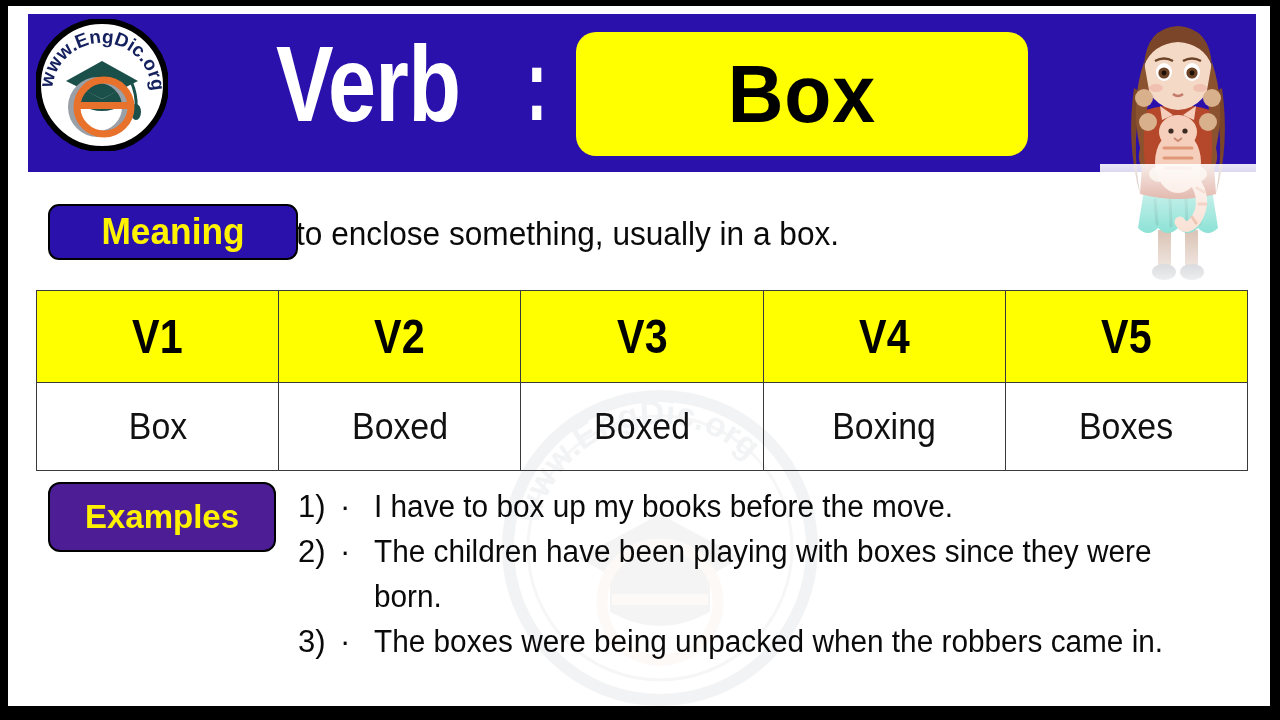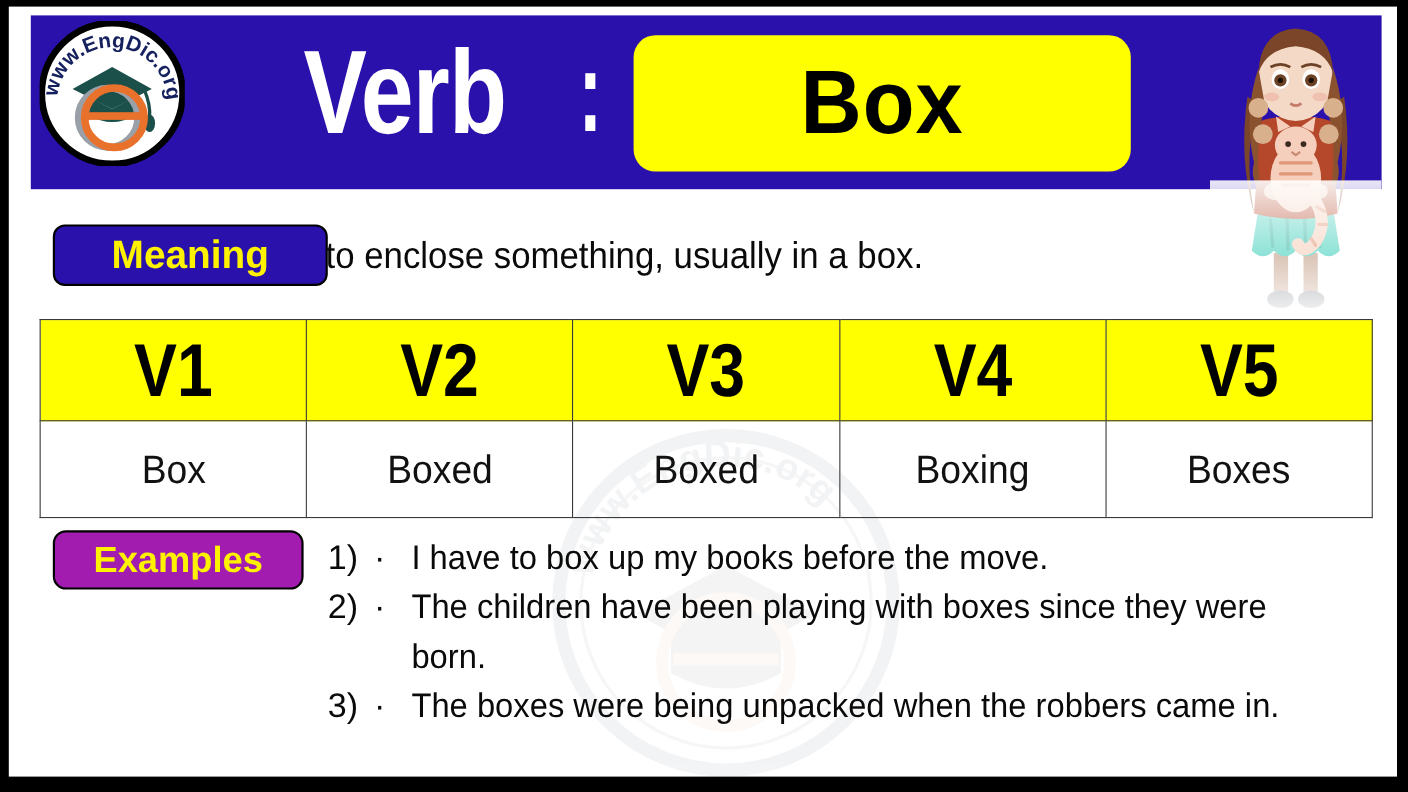--- a/index.html
+++ b/index.html
@@ -171,42 +171,42 @@
     border: 1.5px solid #3a3a3a;
     text-align: center;
     vertical-align: middle;
   }
   #table tr.head td {
     background: #FFFF00;
     height: 92px;
     color: #000000;
     font-family: "Liberation Sans", sans-serif;
     font-weight: bold;
-    font-size: 68px;
+    font-size: 48px;
     line-height: 62px;
   }
   #table tr.head td span { display: inline-block; transform: scaleX(0.86); }
   #table tr.body td {
     background: transparent;
     height: 88px;
     color: #111111;
     font-family: "Liberation Sans Narrow", "Liberation Sans", sans-serif;
     font-size: 36px;
     line-height: 40px;
   }
   #table tr.body td span { display: inline-block; transform: scaleX(0.94); }
 
   
   #examples-badge {
     position: absolute;
     left: 40px;
     top: 476px;
     width: 228px;
-    height: 54px;
-    background: #a21caf;
+    height: 70px;
+    background: #4c1d95;
     border: 2px solid #000000;
     border-radius: 12px;
     z-index: 3;
     display: flex;
     align-items: center;
     justify-content: center;
   }
   #examples-badge span {
     color: #FFF200;
     font-family: "Liberation Sans", sans-serif;

